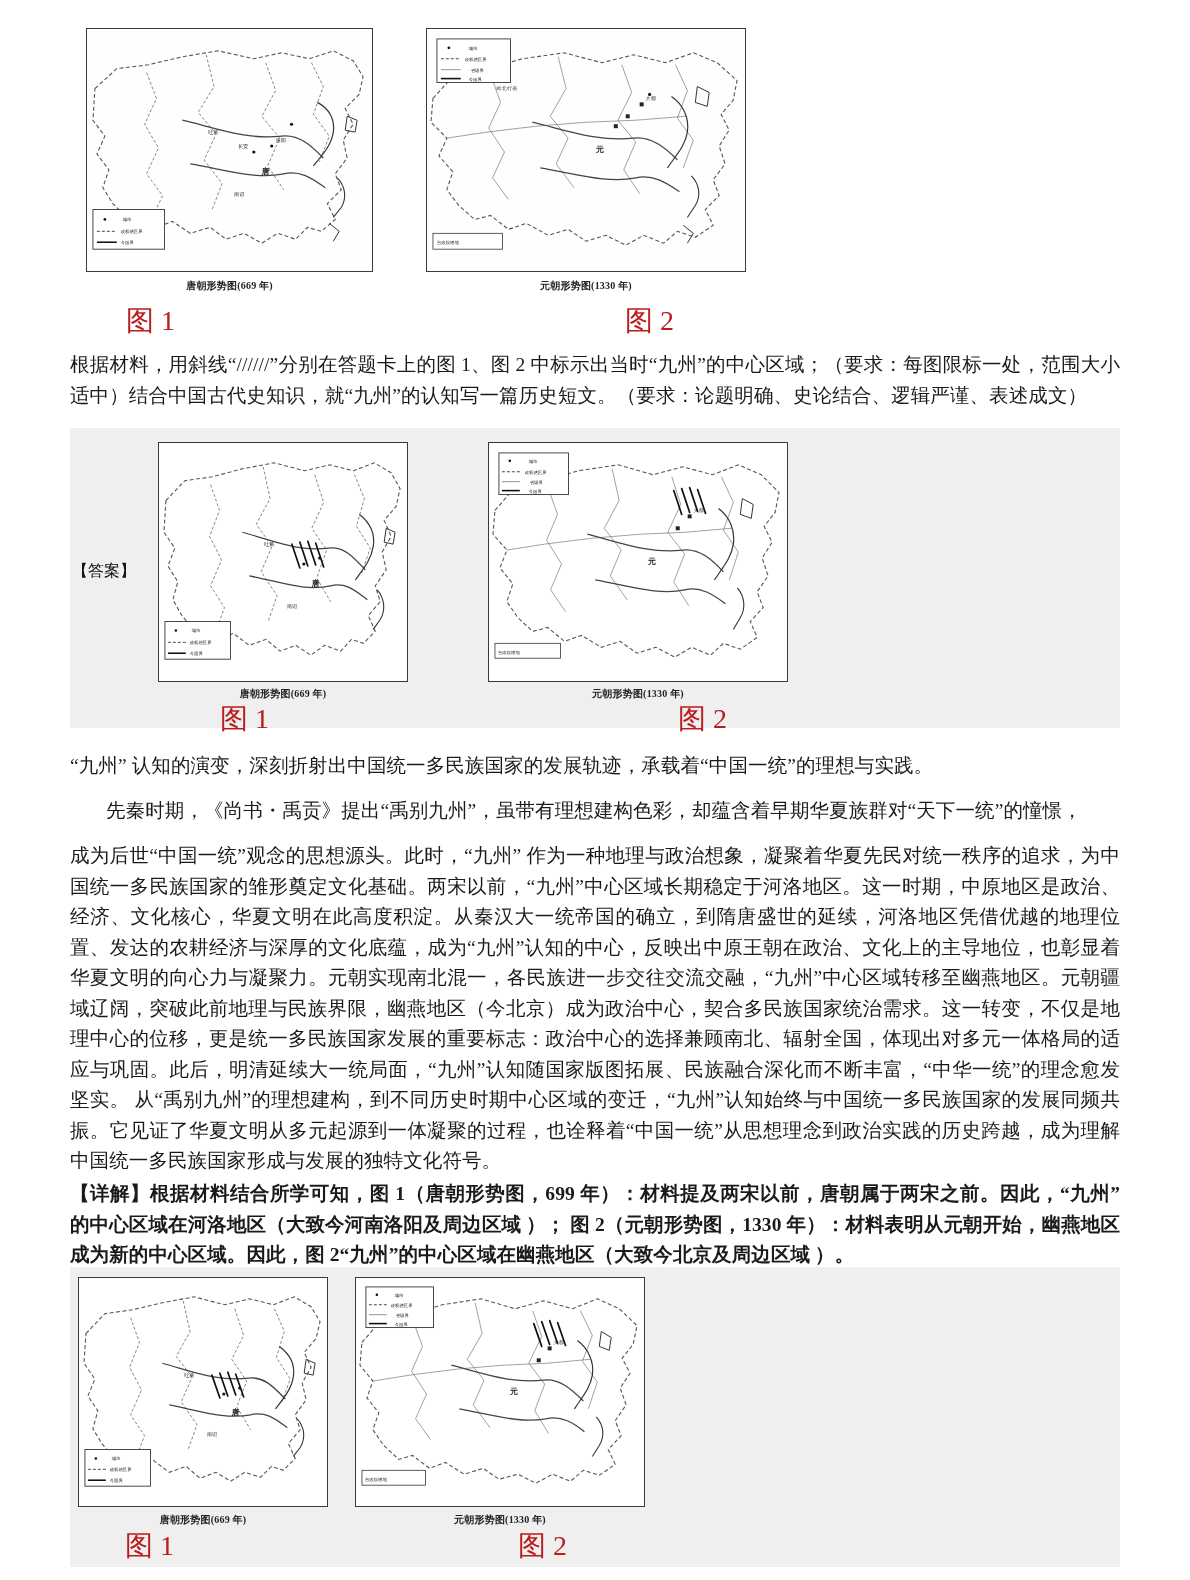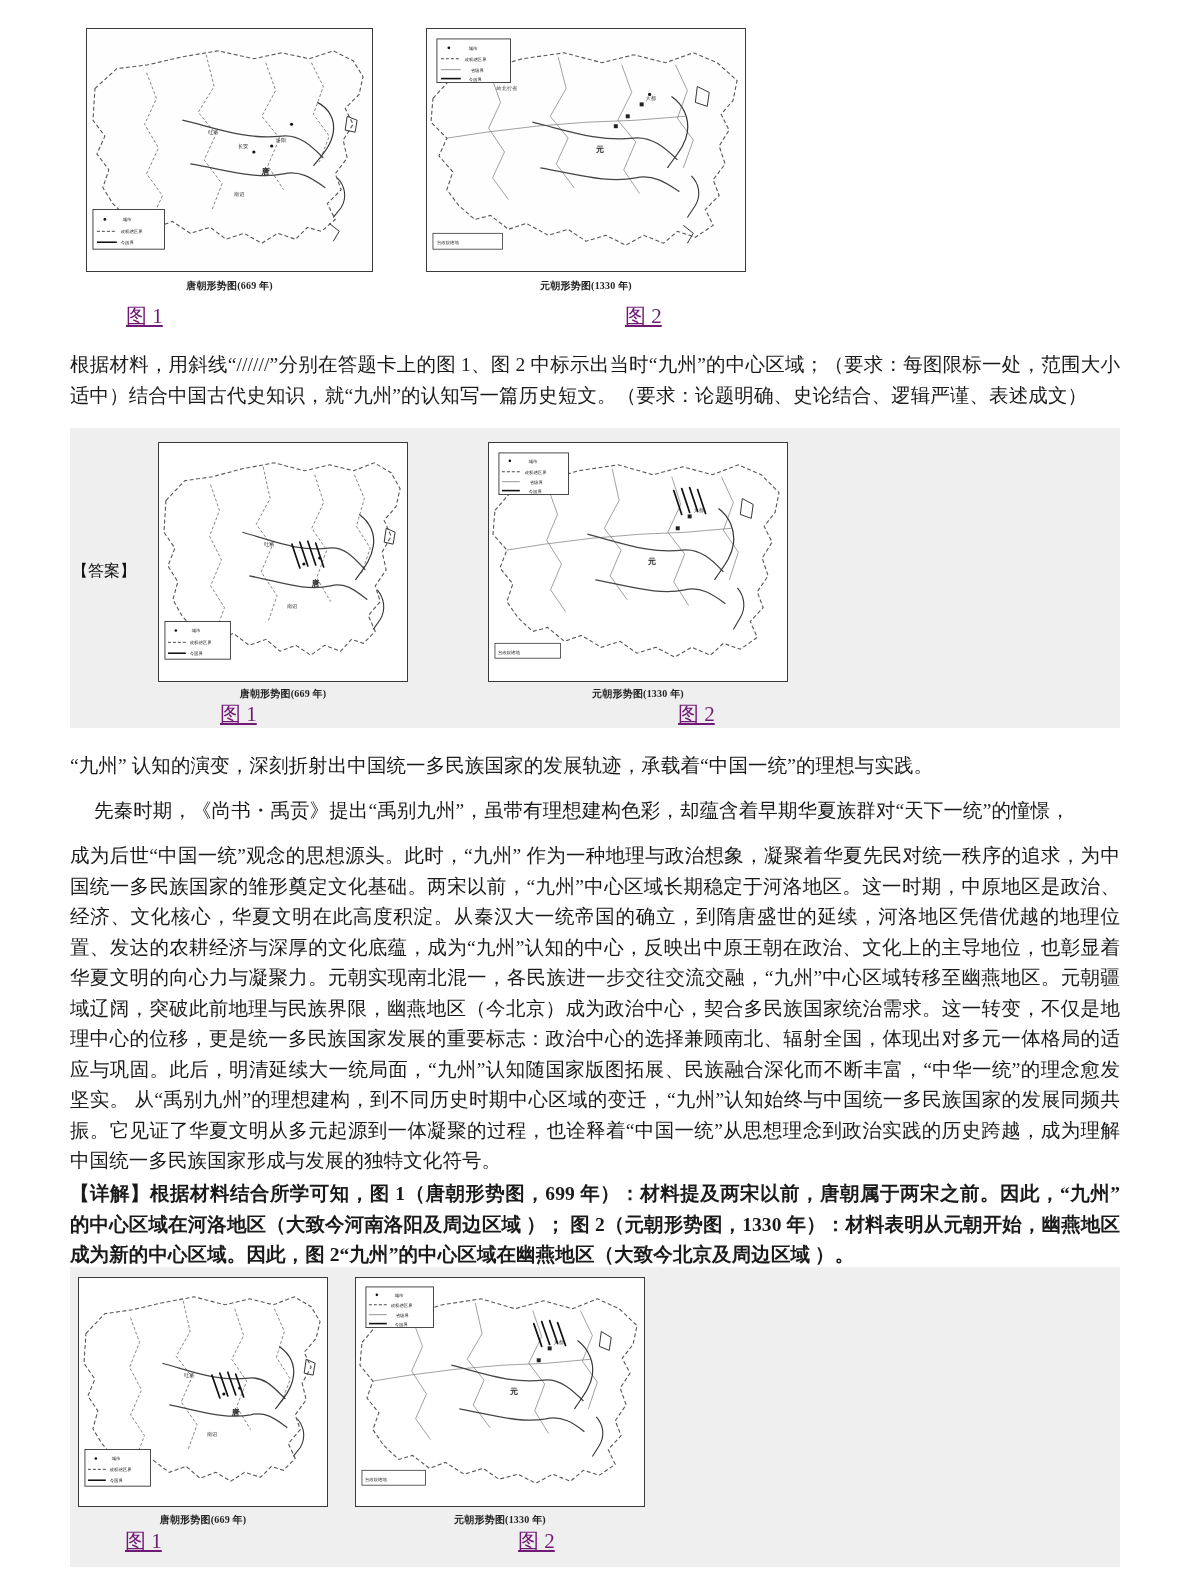--- a/index.html
+++ b/index.html
@@ -51,24 +51,23 @@
   .map-caption {
     text-align: center;
     font-size: 10px;
     font-weight: bold;
     color: #222;
     margin-top: 3px;
     letter-spacing: 0.2px;
     font-family: "Liberation Serif", "DejaVu Serif", serif;
   }
   .fig-label {
-    font-size: 21px;
-    color: #701a75;
+    font-size: 28px;
+    color: #b91c1c;
     font-family: "Liberation Serif", "DejaVu Serif", serif;
-    text-decoration: underline;
   }
 
   
   .answer-block {
     position: absolute;
     background: #efefef;
   }
   .answer-tag {
     position: absolute;
     font-size: 16px;
@@ -282,21 +281,21 @@
           <text class="legend-text" x="40" y="50">今国界</text>
         </g>
       </svg>
     </div>
     <div class="map-caption" style="position:absolute; left:418px; top:256px; width:300px;">元朝形势图(1330 年)</div>
     <div class="fig-label" style="position:absolute; left:608px; top:272px;">图 2</div>
   </div>
 
   <div class="para body-text" style="left:70px; top:735px; width:1050px;">“九州” 认知的演变，深刻折射出中国统一多民族国家的发展轨迹，承载着“中国一统”的理想与实践。</div>
 
-  <div class="para body-text" style="left:70px; top:780px; width:1050px; text-indent:24px;">先秦时期，《尚书・禹贡》提出“禹别九州”，虽带有理想建构色彩，却蕴含着早期华夏族群对“天下一统”的憧憬，</div>
+  <div class="para body-text" style="left:82px; top:780px; width:1050px; text-indent:24px;">先秦时期，《尚书・禹贡》提出“禹别九州”，虽带有理想建构色彩，却蕴含着早期华夏族群对“天下一统”的憧憬，</div>
 
   <div class="para body-text" style="left:70px; top:825px; width:1050px;">成为后世“中国一统”观念的思想源头。此时，“九州” 作为一种地理与政治想象，凝聚着华夏先民对统一秩序的追求，为中国统一多民族国家的雏形奠定文化基础。两宋以前，“九州”中心区域长期稳定于河洛地区。这一时期，中原地区是政治、经济、文化核心，华夏文明在此高度积淀。从秦汉大一统帝国的确立，到隋唐盛世的延续，河洛地区凭借优越的地理位置、发达的农耕经济与深厚的文化底蕴，成为“九州”认知的中心，反映出中原王朝在政治、文化上的主导地位，也彰显着华夏文明的向心力与凝聚力。元朝实现南北混一，各民族进一步交往交流交融，“九州”中心区域转移至幽燕地区。元朝疆域辽阔，突破此前地理与民族界限，幽燕地区（今北京）成为政治中心，契合多民族国家统治需求。这一转变，不仅是地理中心的位移，更是统一多民族国家发展的重要标志：政治中心的选择兼顾南北、辐射全国，体现出对多元一体格局的适应与巩固。此后，明清延续大一统局面，“九州”认知随国家版图拓展、民族融合深化而不断丰富，“中华一统”的理念愈发坚实。 从“禹别九州”的理想建构，到不同历史时期中心区域的变迁，“九州”认知始终与中国统一多民族国家的发展同频共振。它见证了华夏文明从多元起源到一体凝聚的过程，也诠释着“中国一统”从思想理念到政治实践的历史跨越，成为理解中国统一多民族国家形成与发展的独特文化符号。</div>
 
   <div class="para body-text" style="left:70px; top:1163px; width:1050px;font-weight:bold;">
     <span>【详解】</span><span>根据材料结合所学可知，图 1（唐朝形势图，699 年）：材料提及两宋以前，唐朝属于两宋之前。因此，“九州” 的中心区域在河洛地区（大致今河南洛阳及周边区域 ）； 图 2（元朝形势图，1330 年）：材料表明从元朝开始，幽燕地区成为新的中心区域。因此，图 2“九州”的中心区域在幽燕地区（大致今北京及周边区域 ）。</span>
   </div>
 
   <div class="answer-block" style="left:70px; top:1267px; width:1050px; height:300px;">
 
     <div class="map" style="position:absolute; left:8px; top:10px; width:250px; height:230px; background:#fff;">

